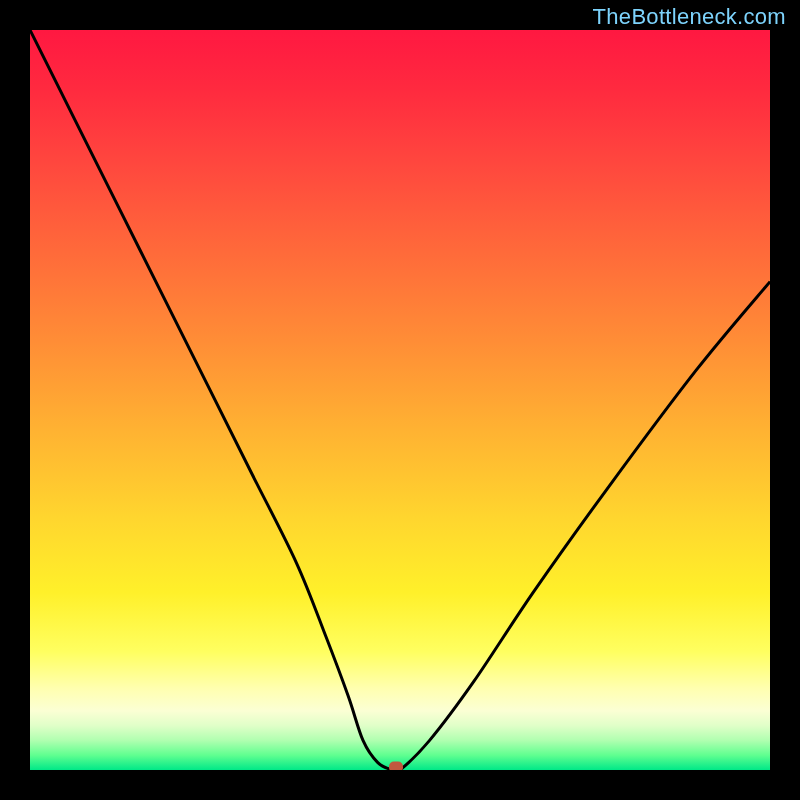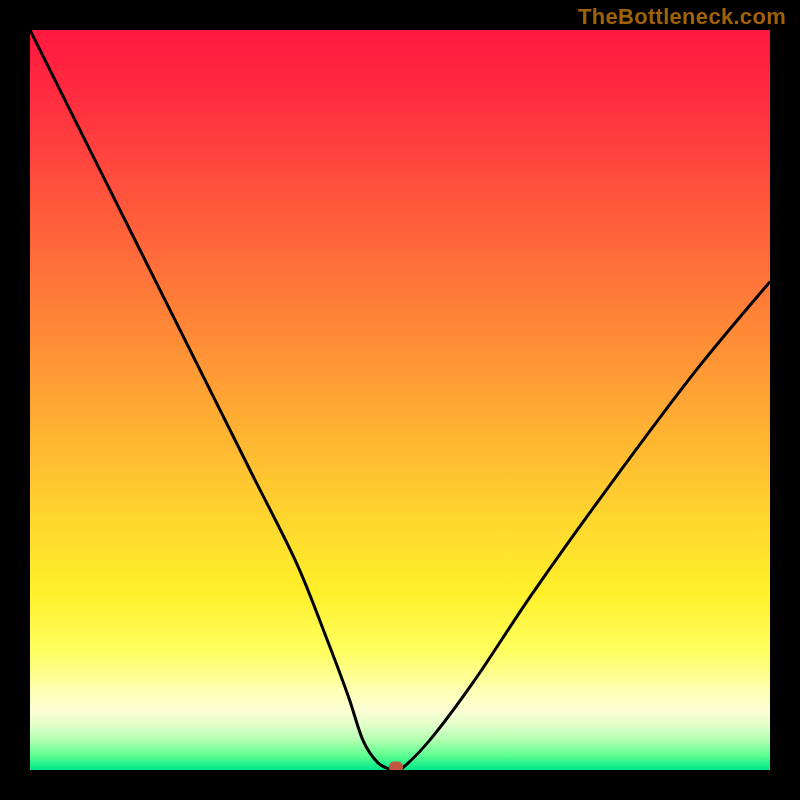--- a/index.html
+++ b/index.html
@@ -14,23 +14,23 @@
   .frame {
     position: relative;
     width: 800px;
     height: 800px;
     background: #000;
   }
   .watermark {
     position: absolute;
     top: 4px;
     right: 14px;
-    color: #a16207;
+    color: #7dd3fc;
     font-size: 22px;
-    font-weight: 700;
+    font-weight: 400;
     letter-spacing: 0.3px;
     z-index: 10;
   }
   .plot-area {
     position: absolute;
     left: 30px;
     top: 30px;
     width: 740px;
     height: 740px;
     overflow: hidden;

